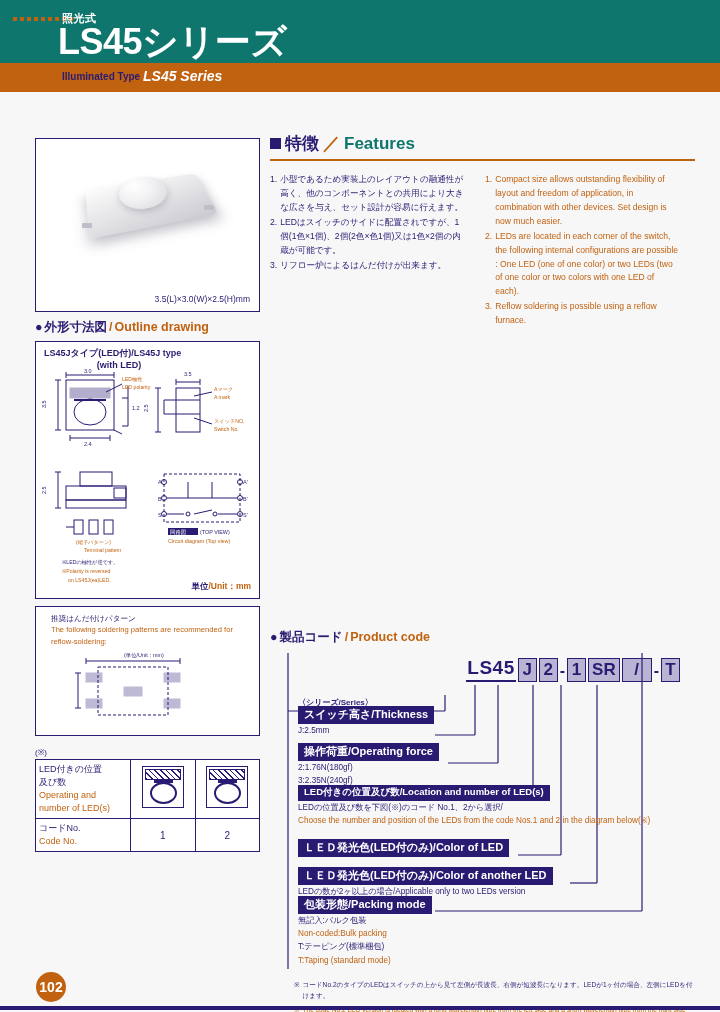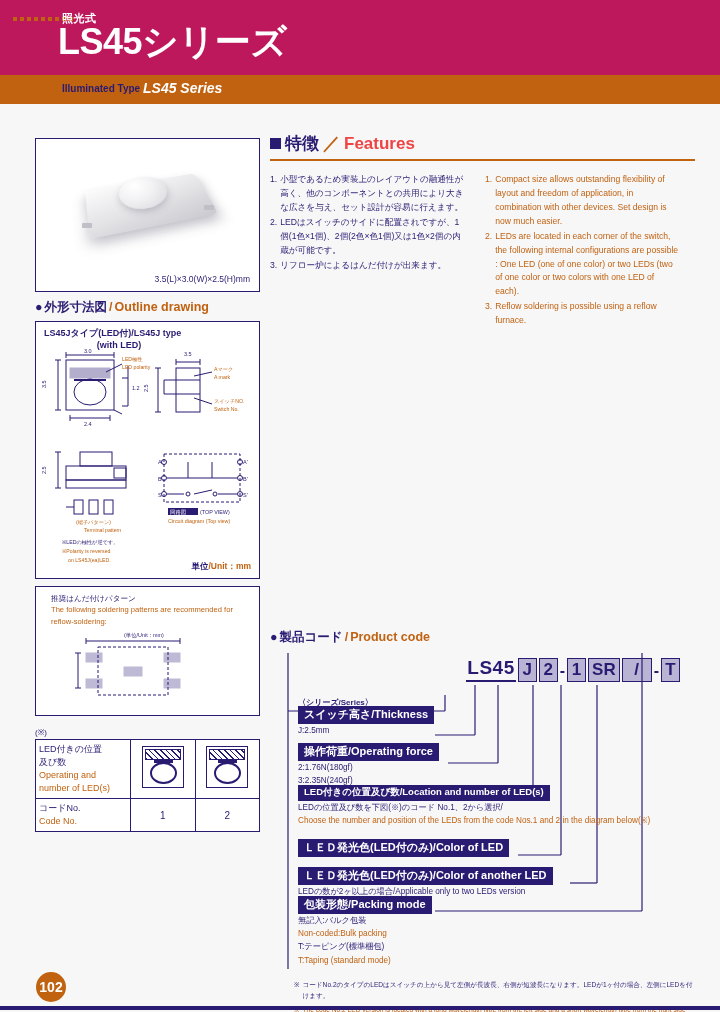--- a/index.html
+++ b/index.html
@@ -4,21 +4,21 @@
 <style>
   * { box-sizing: border-box; margin: 0; padding: 0; }
   body {
     width: 720px; height: 1012px;
     background: #f7f7f8;
     font-family: "Liberation Sans", sans-serif;
     position: relative; overflow: hidden;
   }
   
   .hdr-navy {
-    background: #be185d; height: 75px; position: relative;
+    background: #0f766e; height: 63px; position: relative;
   }
   .dots { position: absolute; left: 13px; top: 17px; display: flex; gap: 3px; }
   .dots i { width: 4px; height: 4px; background: #c16210; display: block; }
   .hdr-kana {
     position: absolute; left: 62px; top: 11px;
     color: #fff; font-size: 11px; font-weight: bold; letter-spacing: .5px;
   }
   .hdr-title {
     position: absolute; left: 58px; top: 18px;
     color: #fff; font-size: 36px; font-weight: bold; letter-spacing: -.5px;
@@ -36,31 +36,31 @@
   }
   
   .col-l { position: absolute; left: 35px; top: 110px; width: 225px; }
   .col-r { position: absolute; left: 270px; top: 108px; width: 425px; }
 
   
   .sec-head { display: flex; align-items: baseline; gap: 4px; }
   .sq { width: 11px; height: 11px; background: #2a1b72; display: inline-block; }
   .sec-jp { color: #2a1b72; font-size: 17px; font-weight: bold; }
   .sec-sl { color: #c16210; font-size: 17px; font-weight: bold; }
-  .sec-en { color: #ef4444; font-size: 17px; font-weight: bold; margin-top: 26px; }
+  .sec-en { color: #0f766e; font-size: 17px; font-weight: bold; margin-top: 26px; }
   .rule { height: 2px; background: #c16210; margin-top: 4px; }
 
   .bullet-head { display: flex; align-items: baseline; gap: 2px; font-size: 12.5px; font-weight: bold; }
   .bullet-head .dot { color: #2a1b72; }
   .bullet-head .jp { color: #2a1b72; }
   .bullet-head .en { color: #c16210; }
 
   
   .photo-box {
-    border: 1.5px solid #2a1b72; height: 154px; margin-top: 28px;
+    border: 1.5px solid #2a1b72; height: 174px; margin-top: 28px;
     background: #fff; position: relative; overflow: hidden;
   }
   .sw-body {
     position: absolute; left: 52px; top: 32px; width: 122px; height: 62px;
     background: linear-gradient(165deg,#fcfcfc 0%,#e3e3e6 55%,#c9c9cf 100%);
     border-radius: 5px/7px;
     transform: perspective(240px) rotateX(44deg) rotateZ(-14deg);
     box-shadow: 0 7px 13px rgba(90,90,110,.38);
   }
   .sw-cap {

